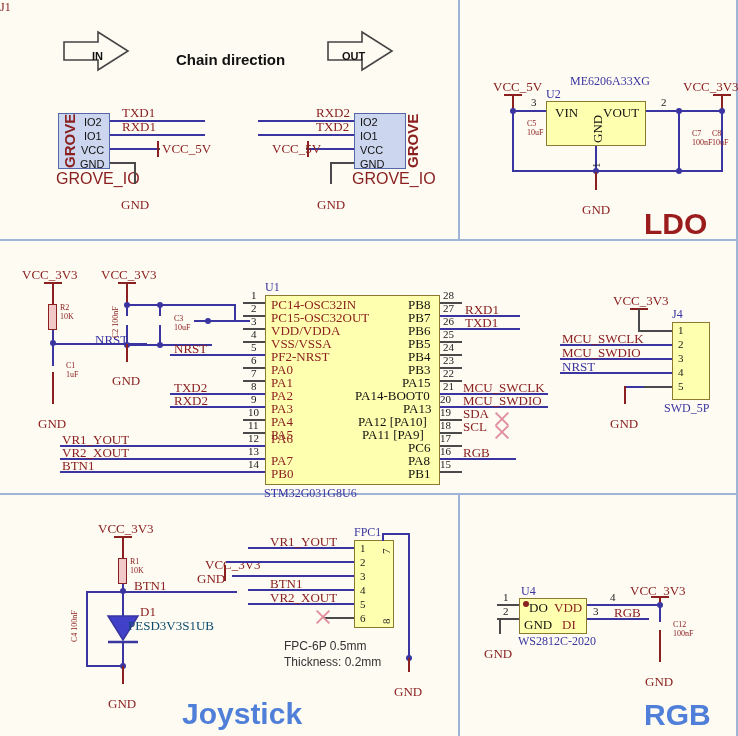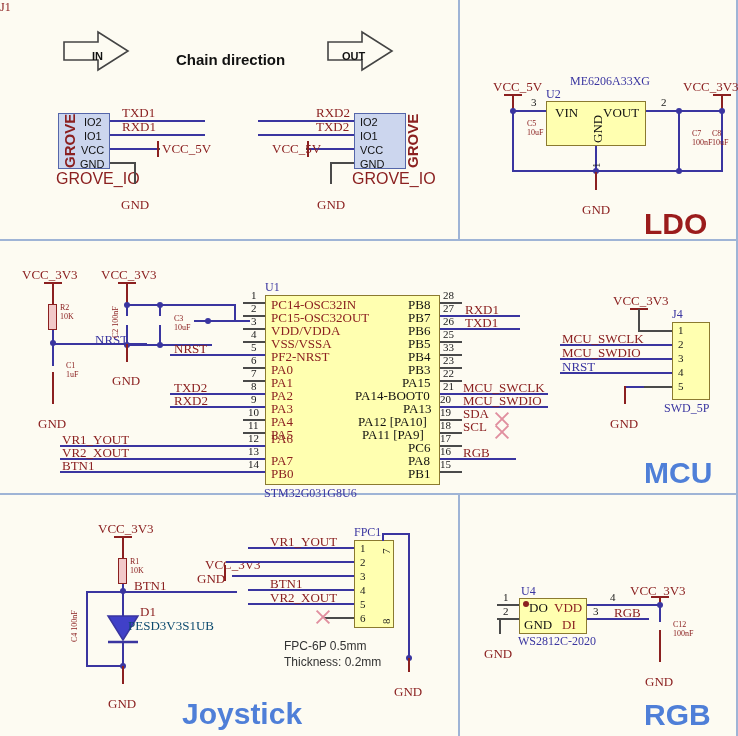--- a/index.html
+++ b/index.html
@@ -350,21 +350,21 @@
     <div class="lbl pinnum" style="left:443px;top:316px;">26</div>
     <div class="wire h blk" style="left:440px;top:328px;width:22px;"></div>
     <div class="wire h" style="left:440px;top:328px;width:80px;"></div>
     <div class="lbl net" style="left:465px;top:316px;">TXD1</div>
 
     <div class="lbl pinnameblk" style="left:408px;top:337px;">PB5</div>
     <div class="lbl pinnum" style="left:443px;top:329px;">25</div>
     <div class="wire h blk" style="left:440px;top:341px;width:22px;"></div>
 
     <div class="lbl pinnameblk" style="left:408px;top:350px;">PB4</div>
-    <div class="lbl pinnum" style="left:443px;top:342px;">33</div>
+    <div class="lbl pinnum" style="left:443px;top:342px;">24</div>
     <div class="wire h blk" style="left:440px;top:354px;width:22px;"></div>
 
     <div class="lbl pinnameblk" style="left:408px;top:363px;">PB3</div>
     <div class="lbl pinnum" style="left:443px;top:355px;">23</div>
     <div class="wire h blk" style="left:440px;top:367px;width:22px;"></div>
 
     <div class="lbl pinnameblk" style="left:402px;top:376px;">PA15</div>
     <div class="lbl pinnum" style="left:443px;top:368px;">22</div>
     <div class="wire h blk" style="left:440px;top:380px;width:22px;"></div>
 
@@ -439,21 +439,20 @@
   <div class="wire h blk" style="left:648px;top:372px;width:24px;"></div>
   <div class="wire h" style="left:560px;top:372px;width:112px;"></div>
   <div class="lbl netb" style="left:562px;top:360px;">NRST</div>
 
   <div class="wire h blk" style="left:624px;top:386px;width:48px;"></div>
   <div class="wire h" style="left:624px;top:386px;width:20px;"></div>
   <div class="wire v red" style="left:624px;top:386px;height:18px;"></div>
   <div class="gnd" style="left:608px;top:403px;"></div>
   <div class="lbl gndlbl" style="left:610px;top:417px;">GND</div>
 
-  <div class="sect blue" style="left:644px;top:456px;">MCU</div>
 
   <div class="lbl net" style="left:98px;top:522px;">VCC_3V3</div>
   <div class="rail" style="left:114px;top:536px;width:18px;height:2px;"></div>
   <div class="wire v red" style="left:122px;top:537px;height:22px;"></div>
   <div class="res" style="left:118px;top:558px;"></div>
   <div class="lbl reftiny" style="left:130px;top:557px;">
     <span>R1</span><br>
     <span>10K</span>
   </div>
   <div class="wire v" style="left:122px;top:584px;height:8px;"></div>

